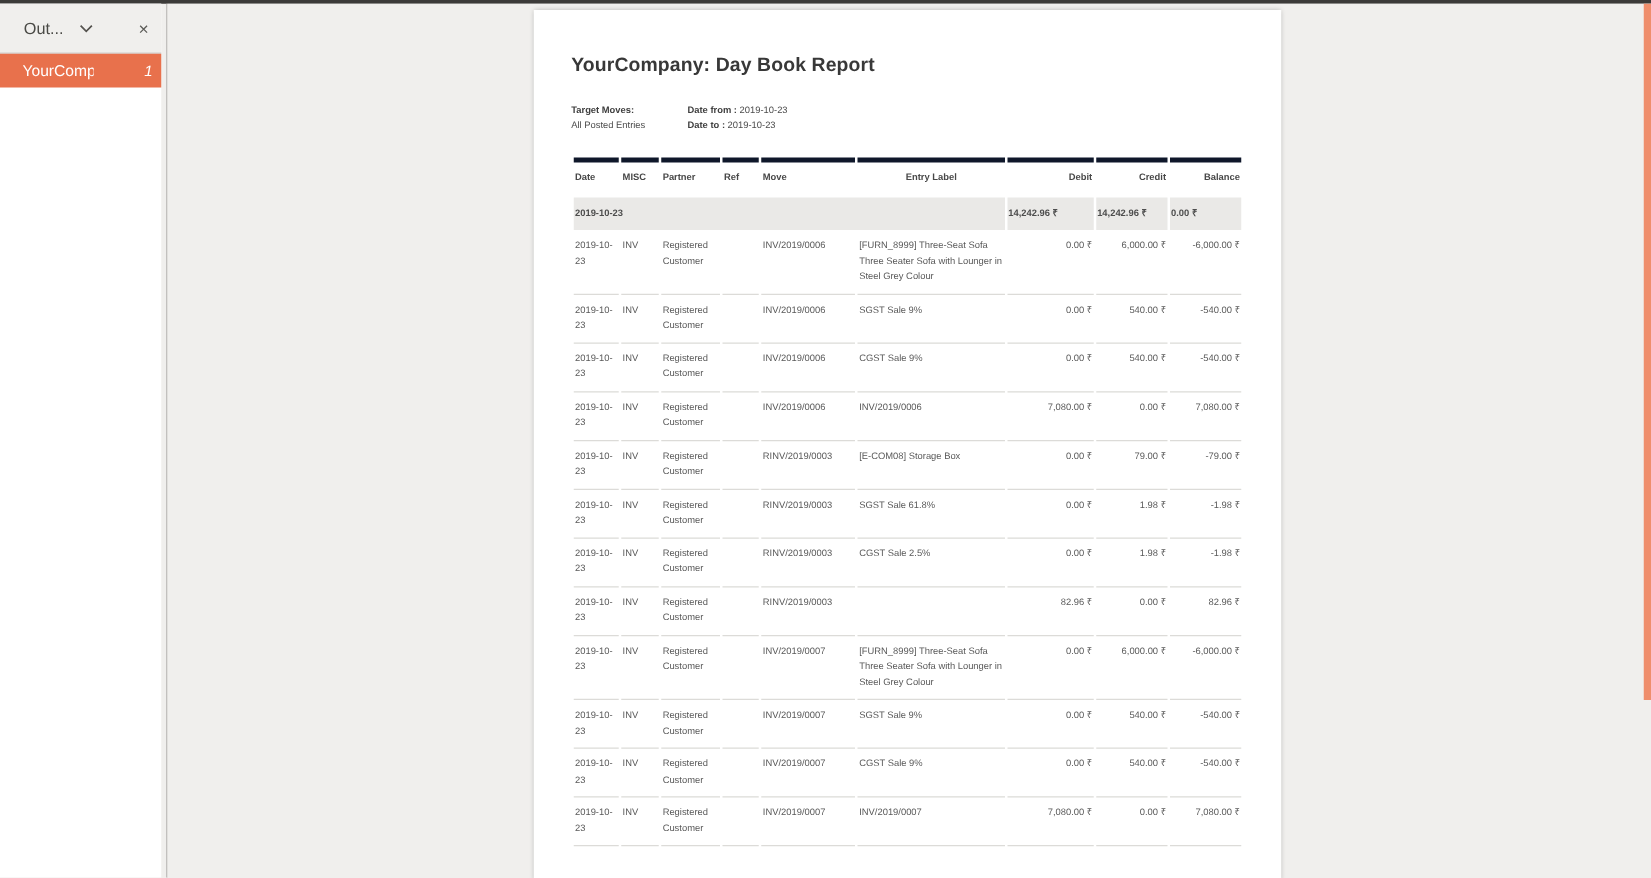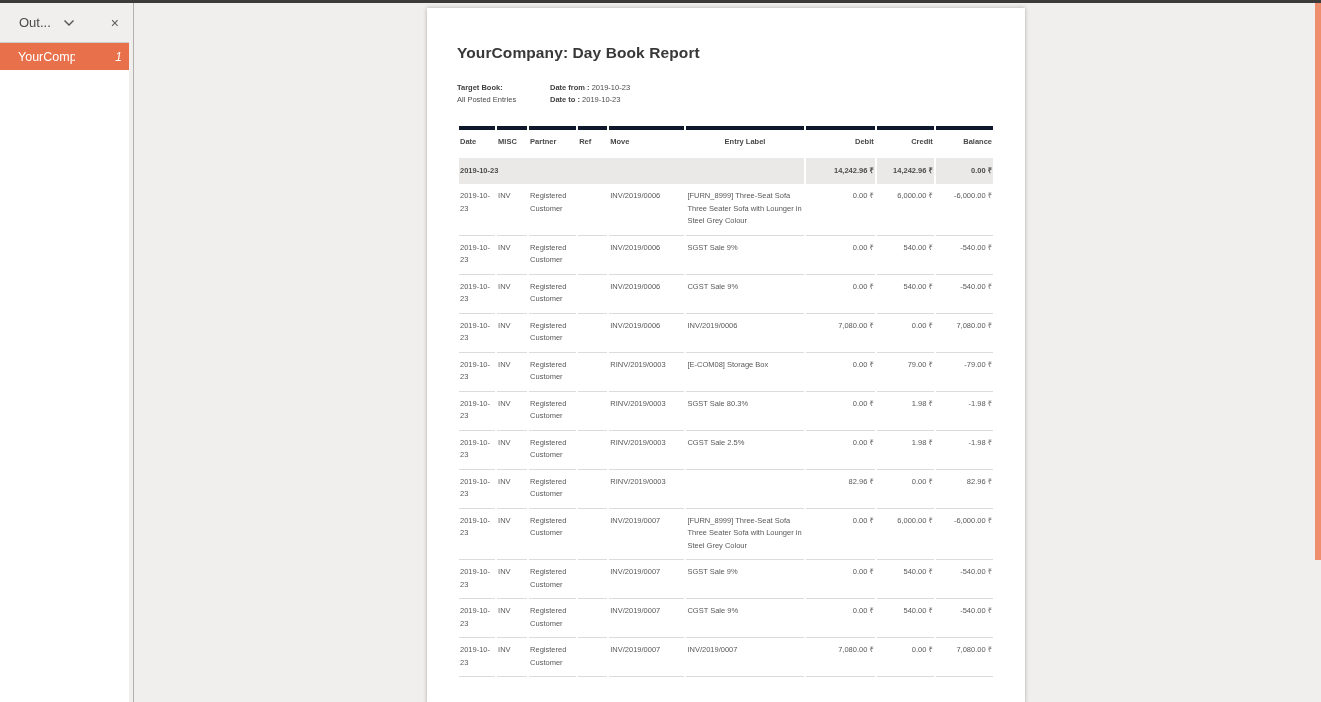--- a/index.html
+++ b/index.html
@@ -46,21 +46,21 @@
   col.c-date { width: 36px; } col.c-jrnl { width: 30px; } col.c-partner { width: 47px; }
   col.c-ref { width: 29px; } col.c-move { width: 75px; } col.c-label { width: 117px; }
   col.c-debit { width: 69px; } col.c-credit { width: 57px; } col.c-balance { width: 57px; }
 
   table.daybook th { border-top: 4px solid #0f172a; padding: 6px 1px 9px;
                      font-weight: bold; color: #484848; text-align: left; font-size: 7.5px; }
   table.daybook th:nth-child(6) { text-align: center; }
   table.daybook th:nth-child(7), table.daybook th:nth-child(8), table.daybook th:nth-child(9) { text-align: right; }
 
   tr.group-row td { font-weight: bold; color: #4d4d4d; padding: 7px 1px; }
-  tr.group-row .num { text-align: right; }
+  tr.group-row .num { text-align: left; }
 
   tr.data-row td { padding: 6px 1px 7px; border-bottom: 1px solid #dcdbd8; vertical-align: top;
                    overflow-wrap: break-word; }
   tr.data-row td:nth-child(6) { white-space: pre-line; }
   tr.data-row td:nth-child(7), tr.data-row td:nth-child(8), tr.data-row td:nth-child(9) { text-align: right; }
 </style>
 </head>
 <body>
 
 <div class="top-strip"></div>
@@ -81,21 +81,21 @@
   </div>
 </div>
 <div class="sidebar-divider"></div>
 
 <div class="main">
   <div class="page">
     <div class="report-title">YourCompany: Day Book Report</div>
 
     <div class="meta">
       <div class="meta-target">
-        <b>Target Book:</b><br>
+        <b>Target Moves:</b><br>
         <span>All Posted Entries</span>
       </div>
       <div class="meta-dates">
         <div><b>Date from :</b> <span>2019-10-23</span></div>
         <div><b>Date to :</b> <span>2019-10-23</span></div>
       </div>
     </div>
 
     <table class="daybook">
       <colgroup>
@@ -184,21 +184,21 @@
             <td>0.00 ₹</td>
             <td>79.00 ₹</td>
             <td>-79.00 ₹</td>
           </tr>
           <tr class="data-row">
             <td>2019-10-23</td>
             <td>INV</td>
             <td>Registered Customer</td>
             <td></td>
             <td>RINV/2019/0003</td>
-            <td>SGST Sale 80.3%</td>
+            <td>SGST Sale 61.8%</td>
             <td>0.00 ₹</td>
             <td>1.98 ₹</td>
             <td>-1.98 ₹</td>
           </tr>
           <tr class="data-row">
             <td>2019-10-23</td>
             <td>INV</td>
             <td>Registered Customer</td>
             <td></td>
             <td>RINV/2019/0003</td>

